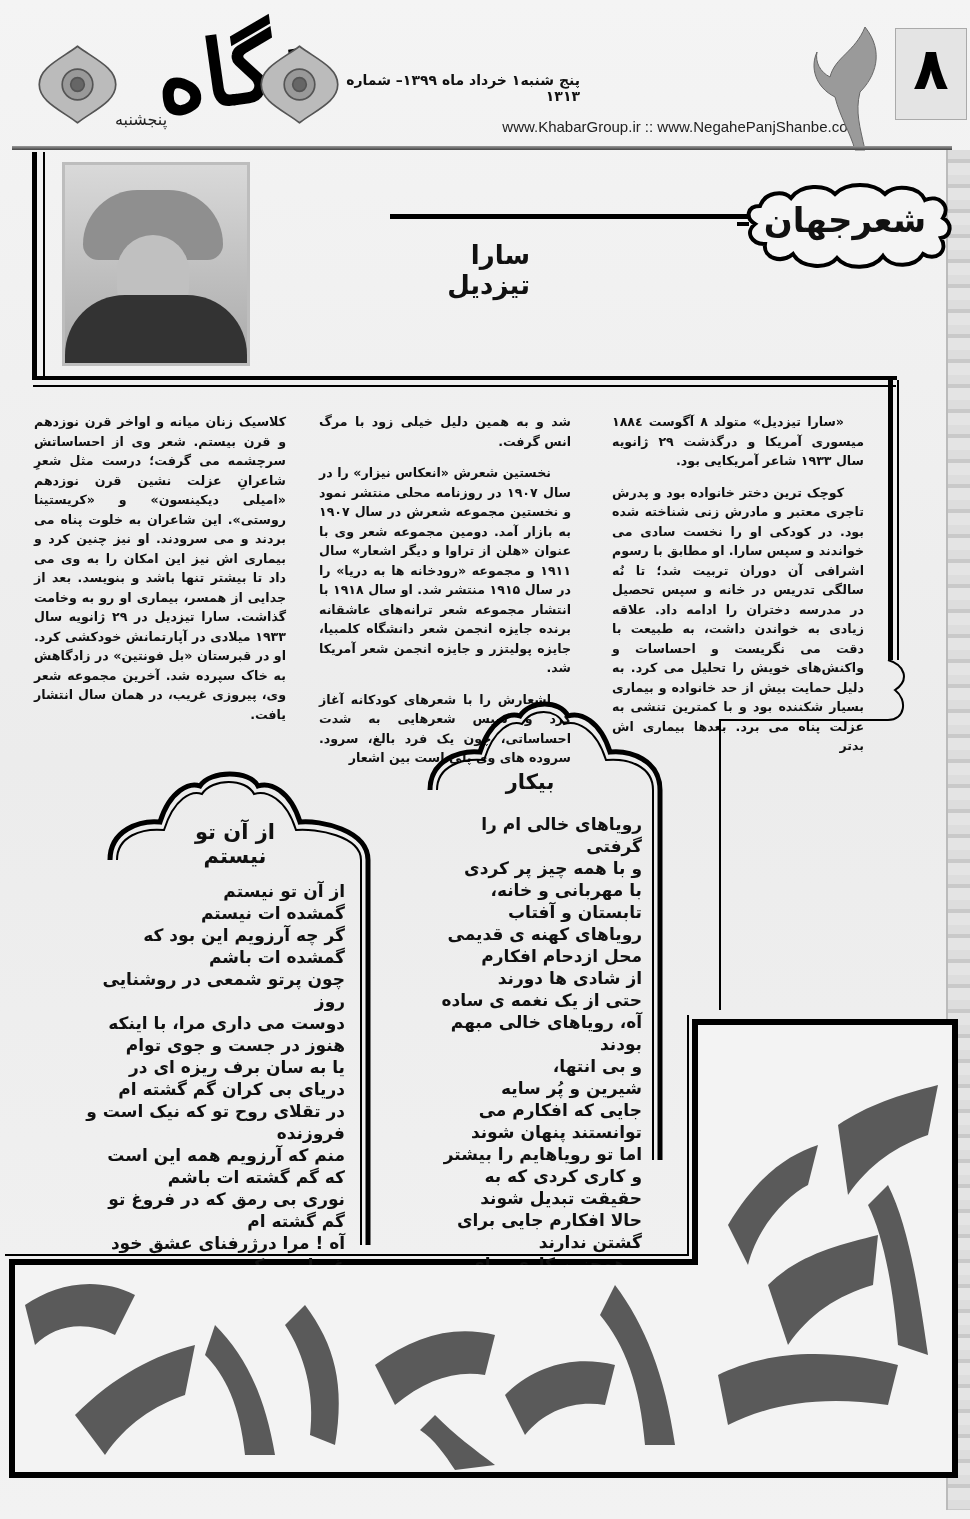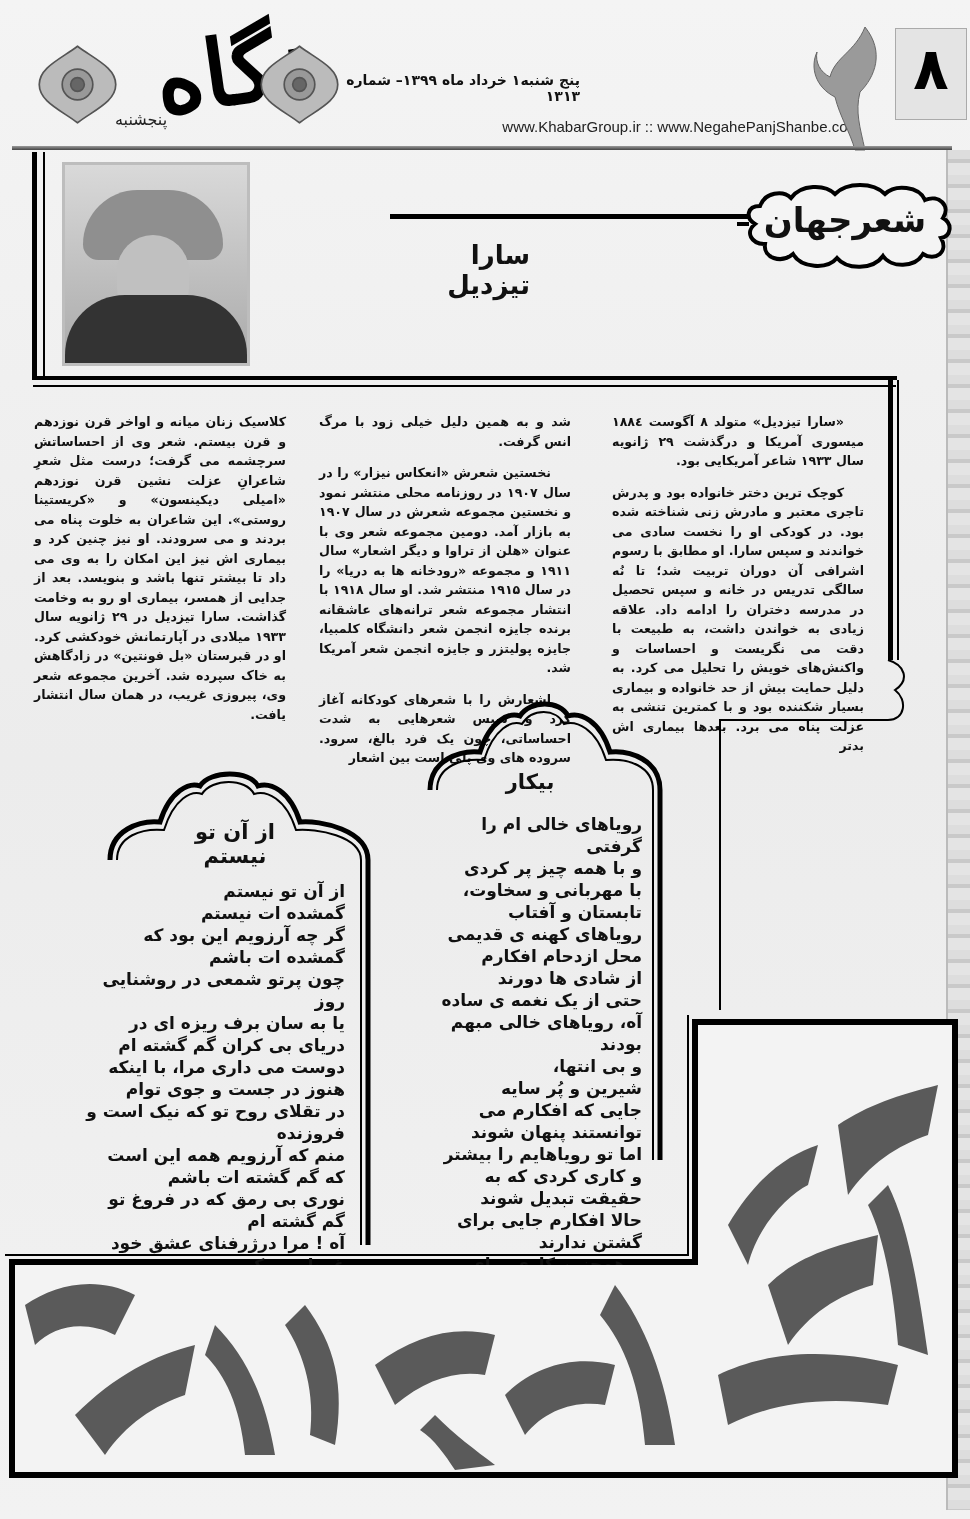--- a/index.html
+++ b/index.html
@@ -222,21 +222,21 @@
     <path d="M437 790 C437 766 462 758 484 760 C494 728 512 720 522 724 C532 708 556 708 564 724 C576 720 596 728 606 760 C628 758 653 766 653 790 L653 1160" fill="none" stroke="#000" stroke-width="2"></path>
 
     <path d="M110 860 C110 830 140 820 160 822 C170 790 190 782 200 786 C210 770 250 770 258 786 C270 782 290 790 300 822 C320 820 368 830 368 860 L368 1245" fill="none" stroke="#000" stroke-width="5"></path>
     <path d="M117 860 C117 836 142 828 164 830 C174 798 192 790 202 794 C212 778 246 778 254 794 C266 790 286 798 296 830 C316 828 361 836 361 860 L361 1245" fill="none" stroke="#000" stroke-width="2"></path>
   </svg>
 
   <div class="poem-title" style="left:470px;top:770px;width:120px;">بیکار</div>
   <div class="poem" style="left:420px;top:813px;width:222px;">
     <div>رویاهای خالی ام را گرفتی</div>
     <div>و با همه چیز پر کردی</div>
-    <div>با مهربانی و سخاوت،</div>
+    <div>با مهربانی و خانه،</div>
     <div>تابستان و آفتاب</div>
     <div>رویاهای کهنه ی قدیمی</div>
     <div>محل ازدحام افکارم</div>
     <div>از شادی ها  دورند</div>
     <div>حتی از یک نغمه ی ساده</div>
     <div>آه، رویاهای خالی مبهم بودند</div>
     <div>و بی انتها،</div>
     <div>شیرین و پُر سایه</div>
     <div>جایی که افکارم می توانستند پنهان شوند</div>
     <div>اما تو رویاهایم را بیشتر</div>
@@ -244,22 +244,22 @@
     <div>حالا افکارم جایی برای گشتن ندارند</div>
     <div>و همچنین کاری برای انجام دادن</div>
   </div>
 
   <div class="poem-title" style="left:160px;top:820px;width:150px;">از آن تو نیستم</div>
   <div class="poem" style="left:85px;top:880px;width:260px;">
     <div>از آن تو نیستم</div>
     <div>گمشده ات نیستم</div>
     <div>گر چه آرزویم این بود که گمشده ات باشم</div>
     <div>چون پرتو شمعی در روشنایی روز</div>
+    <div>دوست  می داری مرا، با اینکه هنوز در جست و جوی توام</div>
     <div>یا به سان برف ریزه ای در دریای بی کران گم گشته ام</div>
-    <div>دوست  می داری مرا، با اینکه هنوز در جست و جوی توام</div>
     <div>در تقلای روح تو که نیک است و فروزنده</div>
     <div>منم که آرزویم همه این است که  گم گشته ات باشم</div>
     <div>نوری بی رمق که در فروغ تو گم گشته ام</div>
     <div>آه ! مرا درژرفنای عشق خود غوطه ور کن</div>
     <div>خاموش کن مرا</div>
     <div>می خواهم دیده بر هر آنچه است فرو بندم</div>
     <div>کور و کر شوم</div>
     <div> در طوفان عشقت زیر و رویم کن</div>
     <div>مرا که چونان شمعی در تند بادم</div>
   </div>

